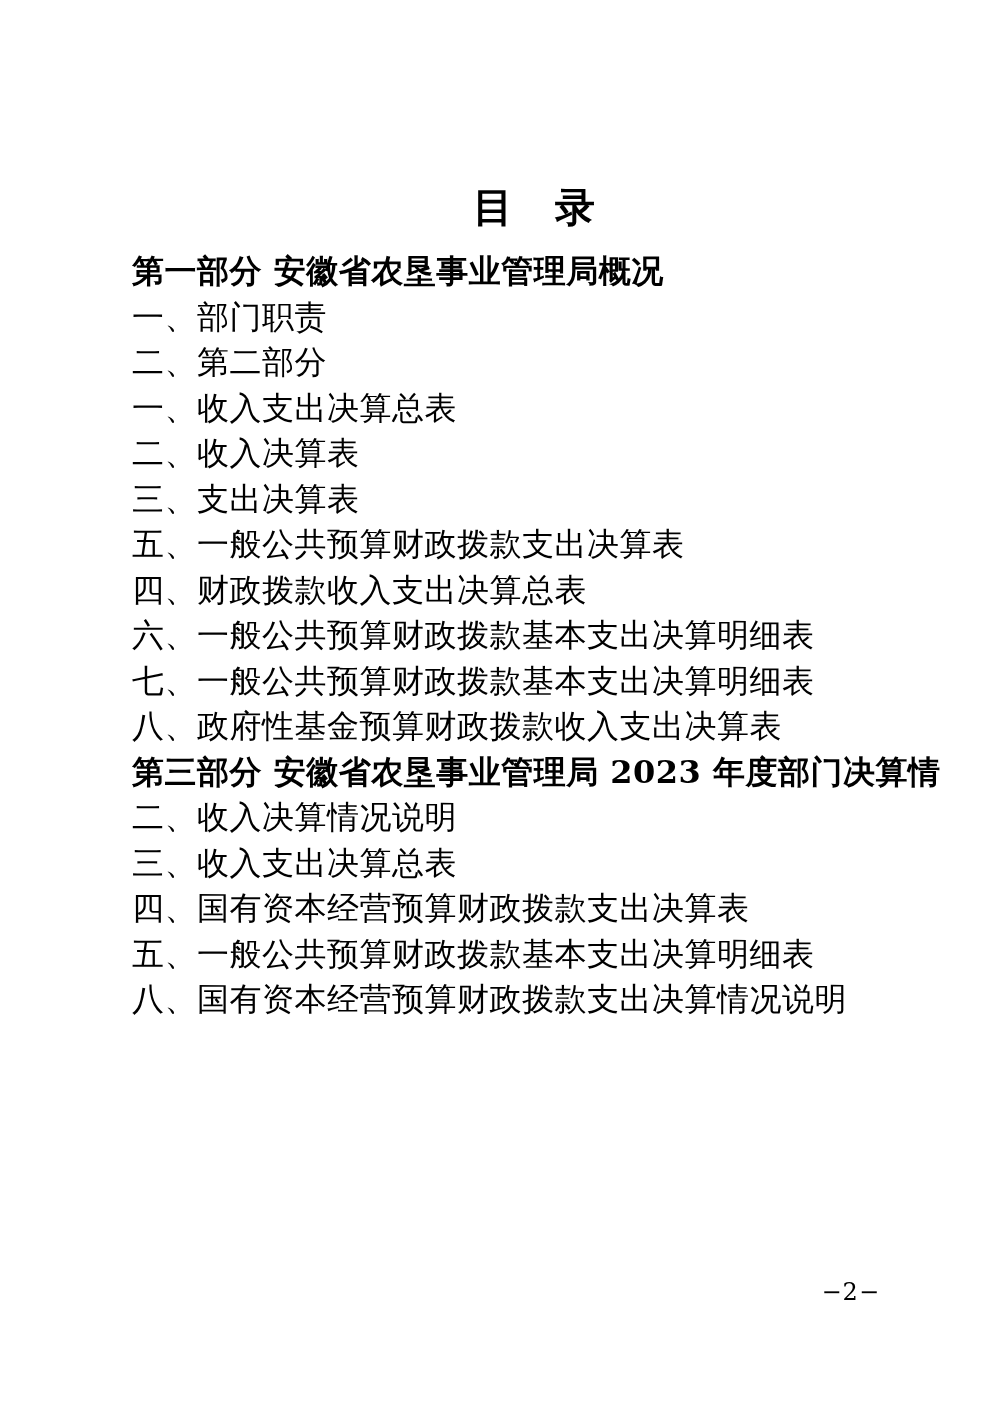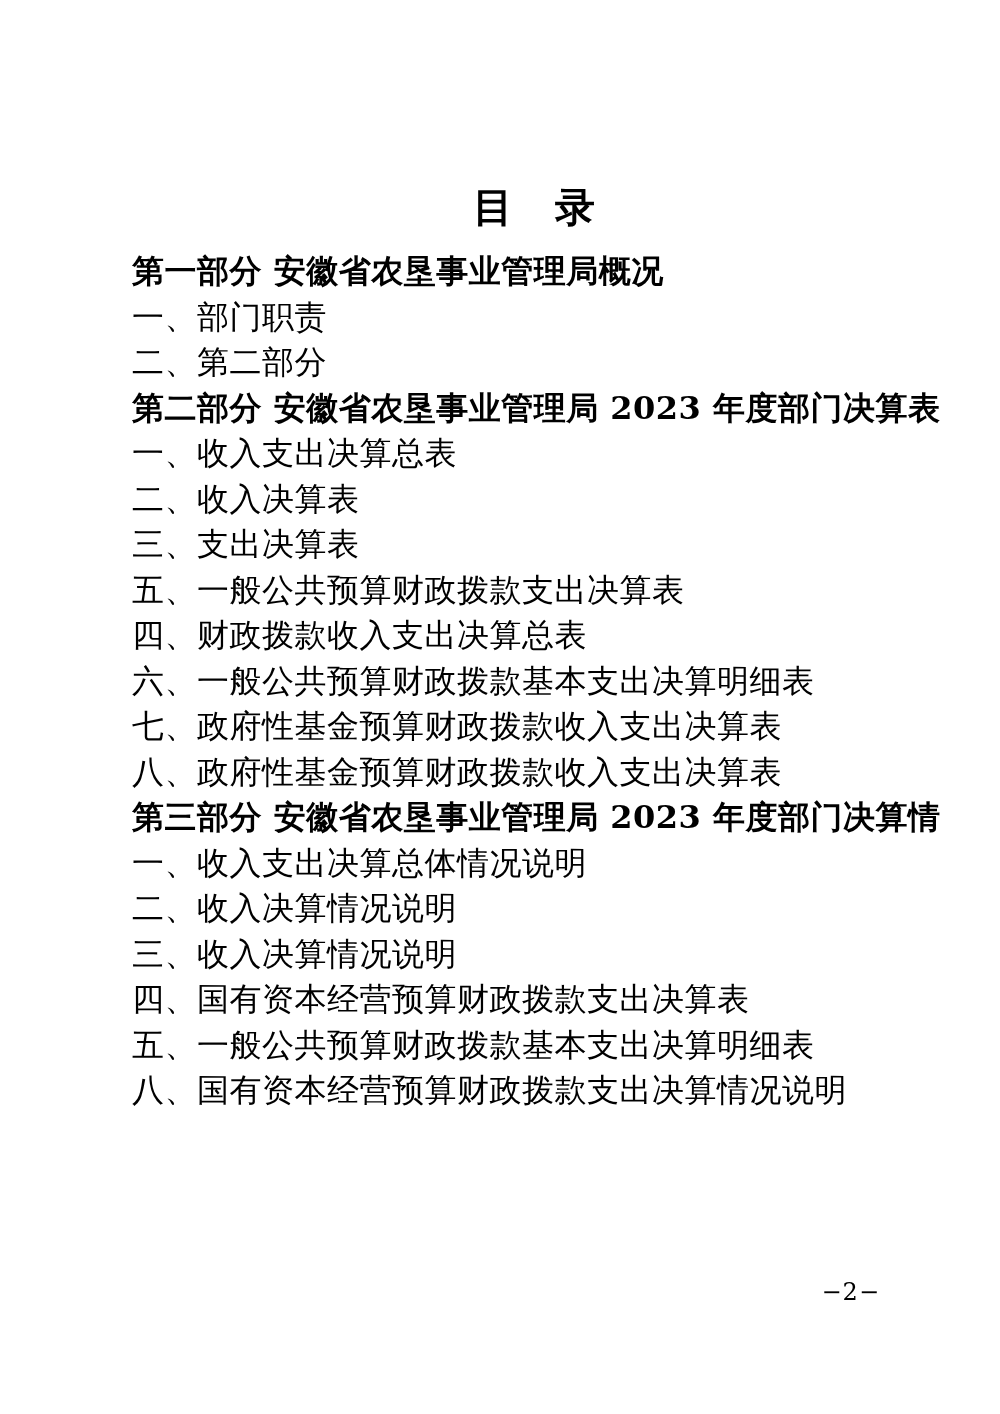--- a/index.html
+++ b/index.html
@@ -61,33 +61,31 @@
 <body>
 
 <div class="page">
 
   <div class="doc-title">目  录</div>
 
   <div class="toc">
     <div class="toc-line part">第一部分 安徽省农垦事业管理局概况</div>
     <div class="toc-line">一、部门职责</div>
     <div class="toc-line">二、第二部分</div>
-    <div class="toc-line part">第二部分 安徽省农垦事业管理局 2023 年度部门决算表</div>
     <div class="toc-line">一、收入支出决算总表</div>
     <div class="toc-line">二、收入决算表</div>
     <div class="toc-line">三、支出决算表</div>
     <div class="toc-line">五、一般公共预算财政拨款支出决算表</div>
     <div class="toc-line">四、财政拨款收入支出决算总表</div>
     <div class="toc-line">六、一般公共预算财政拨款基本支出决算明细表</div>
-    <div class="toc-line">七、政府性基金预算财政拨款收入支出决算表</div>
+    <div class="toc-line">七、一般公共预算财政拨款基本支出决算明细表</div>
     <div class="toc-line">八、政府性基金预算财政拨款收入支出决算表</div>
     <div class="toc-line part">第三部分 安徽省农垦事业管理局 2023 年度部门决算情</div>
-    <div class="toc-line">一、收入支出决算总体情况说明</div>
     <div class="toc-line">二、收入决算情况说明</div>
-    <div class="toc-line">三、收入决算情况说明</div>
+    <div class="toc-line">三、收入支出决算总表</div>
     <div class="toc-line">四、国有资本经营预算财政拨款支出决算表</div>
     <div class="toc-line">五、一般公共预算财政拨款基本支出决算明细表</div>
     <div class="toc-line">八、国有资本经营预算财政拨款支出决算情况说明</div>
   </div>
 
   <div class="page-number">−2−</div>
 
 </div>
 
 </body></html>

